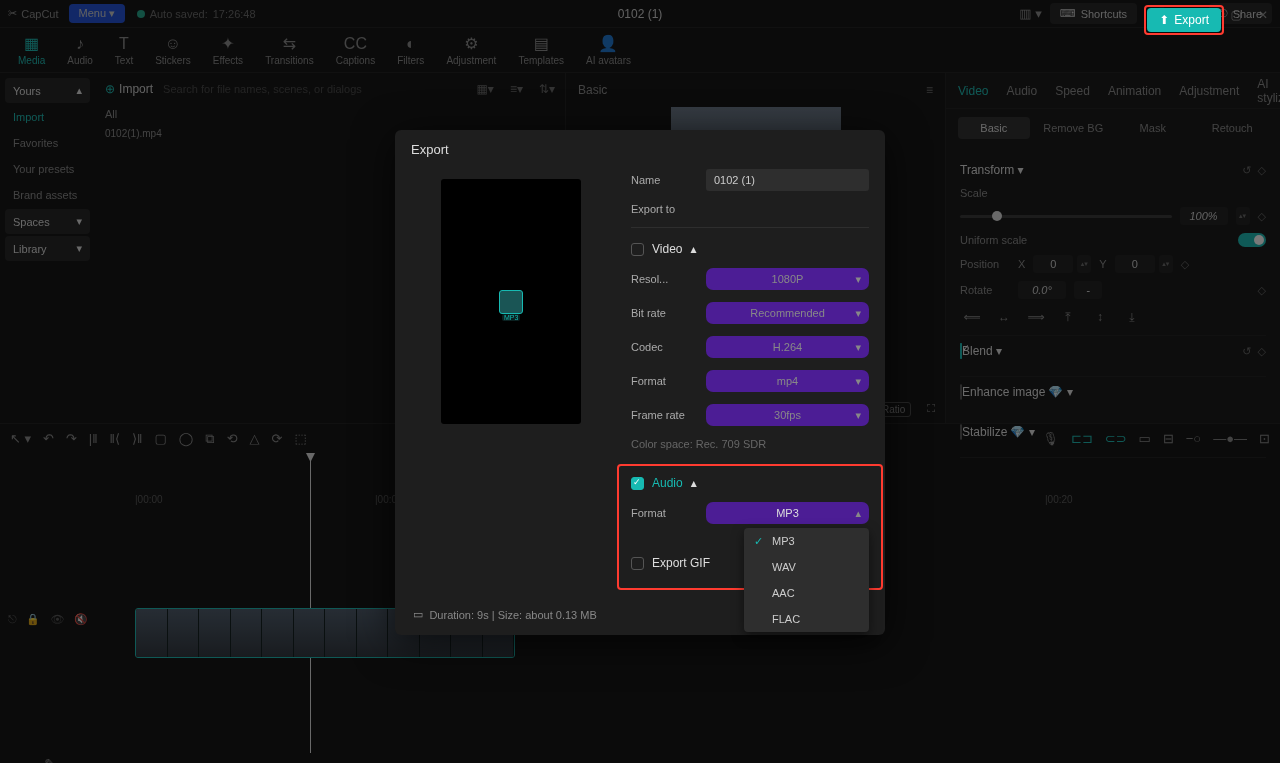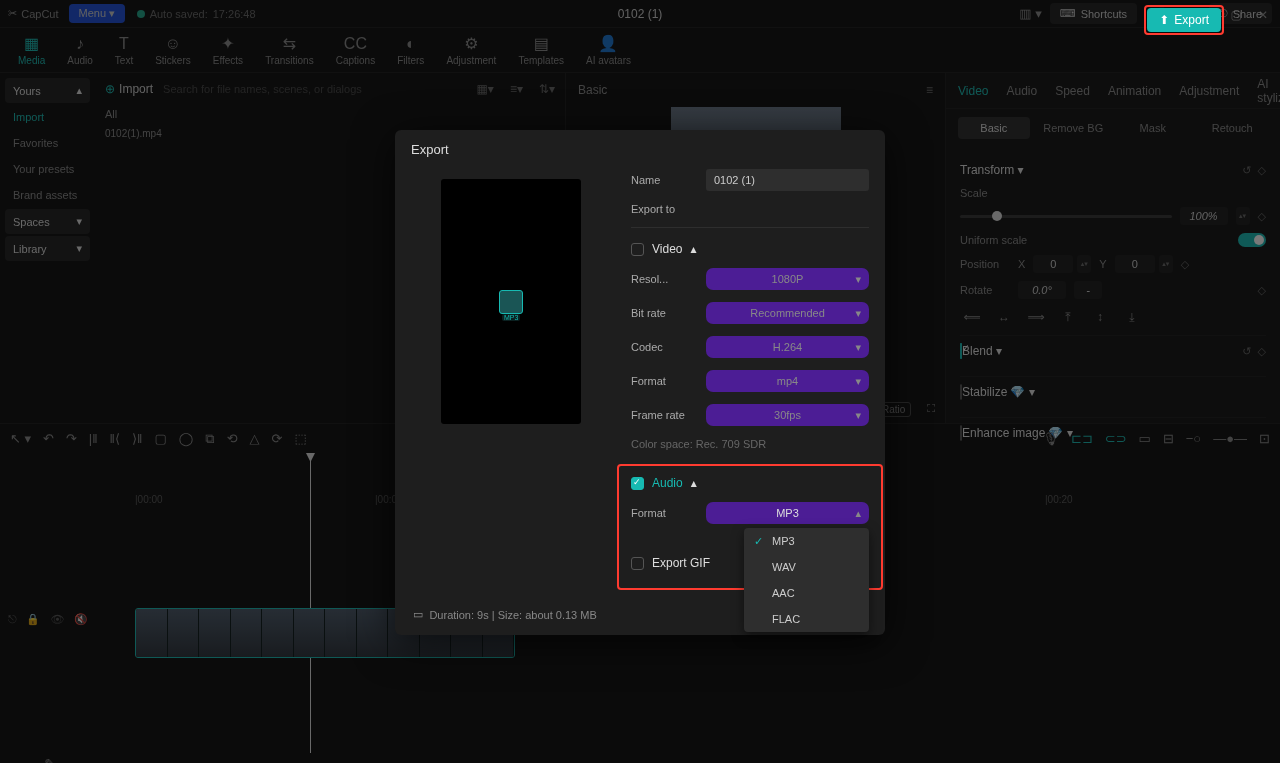--- a/index.html
+++ b/index.html
@@ -315,28 +315,28 @@
       </div>
       <div class="rp-section">
         <div class="rp-title">
               <span><span class="chk on"></span> <span>Blend</span> ▾</span>
               <span class="kf-ic">
                 <span>↺</span>
                 <span>◇</span>
               </span>
             </div>
       </div>
+      <div class="rp-section" style="border:none">
+        <div class="rp-title">
+              <span><span class="chk"></span> <span>Enhance image</span> 💎 ▾</span>
+            </div>
+      </div>
       <div class="rp-section">
         <div class="rp-title">
               <span><span class="chk"></span> <span>Stabilize</span> 💎 ▾</span>
-            </div>
-      </div>
-      <div class="rp-section" style="border:none">
-        <div class="rp-title">
-              <span><span class="chk"></span> <span>Enhance image</span> 💎 ▾</span>
             </div>
       </div>
     </div>
   </div>
 </div>
 
 <div class="timeline-bar">
   <span class="tl-ic">↖ ▾</span>
   <span class="tl-ic">↶</span>
   <span class="tl-ic">↷</span>

